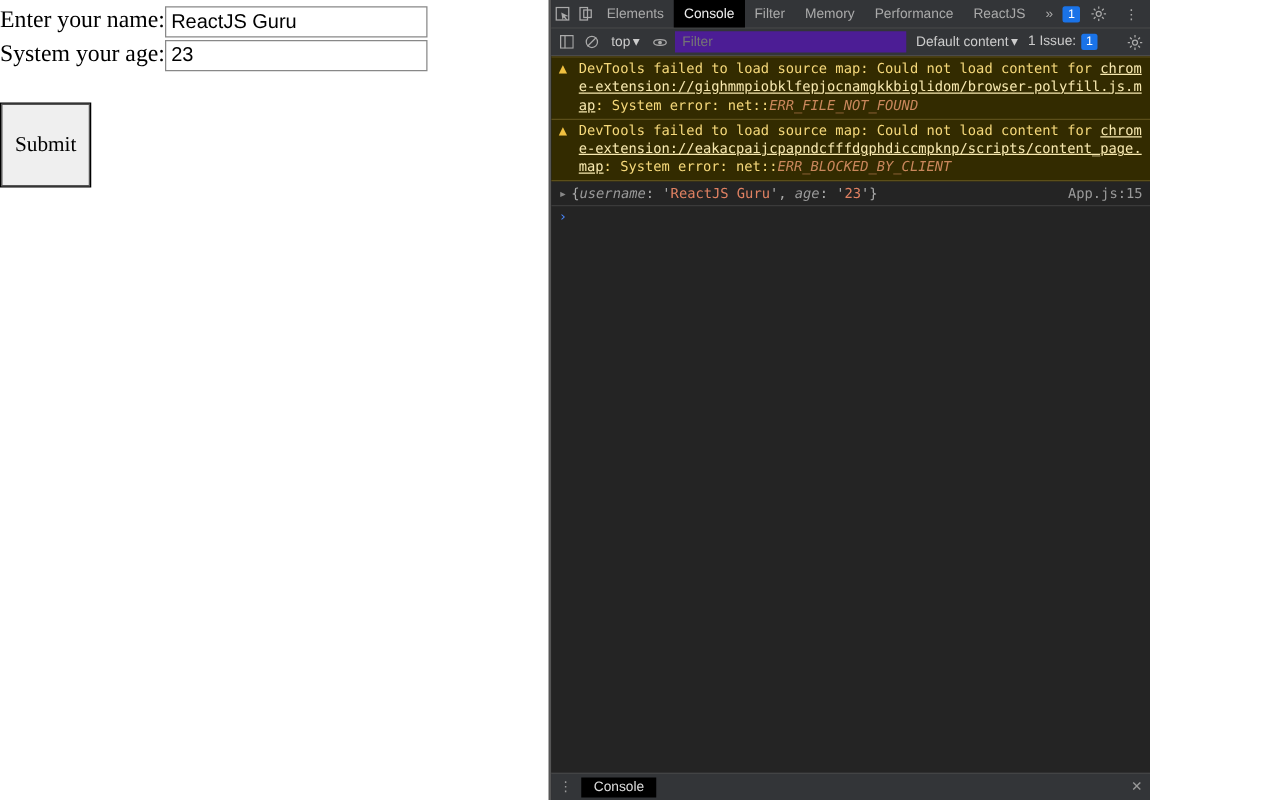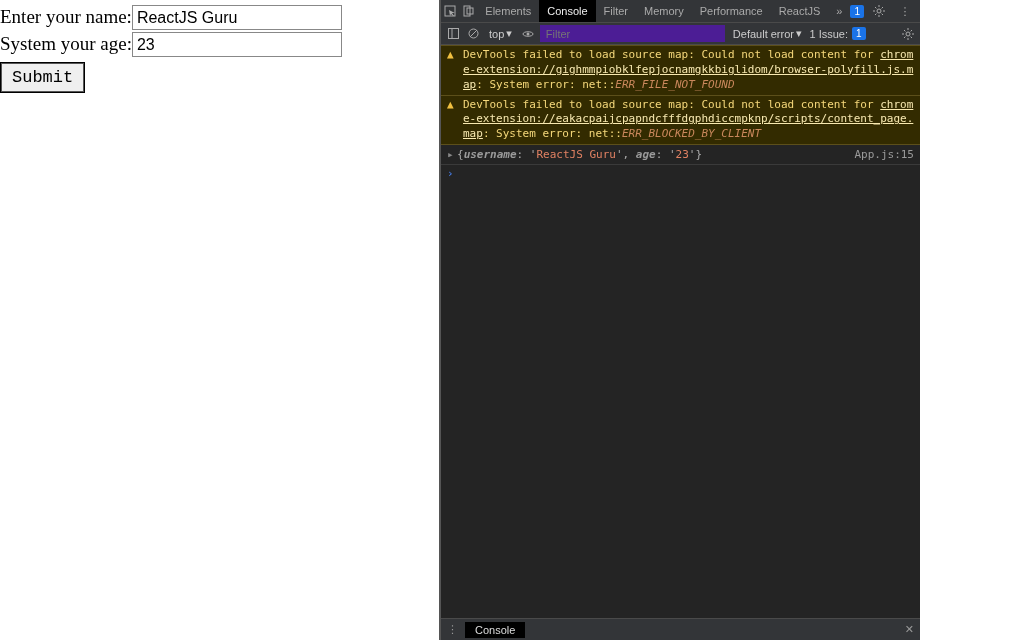--- a/index.html
+++ b/index.html
@@ -26,25 +26,25 @@
   .form-row input[type=text] {
     font-family: Arial, sans-serif;
     font-size: 16px;
     padding: 3px 4px;
     border: 1px solid #888;
     width: 210px;
     height: 25px;
     vertical-align: baseline;
   }
   .submit-btn {
-    margin-top: 4px;
+    margin-top: 24px;
     margin-left: 1px;
-    font-family: Liberation Mono, monospace;
+    font-family: Liberation Serif, serif;
     font-size: 17px;
-    padding: 4px 10px;
+    padding: 22px 10px;
     border: 1px solid #555;
     background: #efefef;
     outline: 1px solid #000;
   }
 
   
   .devtools {
     width: 481px;
     background: #242424;
     display: flex;
@@ -122,21 +122,21 @@
     background: #4c1d95;
     border: none;
     color: #bbb;
     font-size: 11px;
     height: 17px;
     padding: 0 6px;
     width: 185px;
     font-family: inherit;
   }
   .issues {
-    display: flex; align-items: center; gap: 4px;
+    display: flex; align-items: flex-start; gap: 4px;
     color: #ccc;
     white-space: nowrap;
   }
 
   
   .console-body {
     flex: 1;
     background: #242424;
     font-family: Consolas, Menlo, monospace;
     font-size: 11px;
@@ -170,21 +170,21 @@
     border-bottom: 1px solid #3a3a3a;
     color: #d4d4d4;
     line-height: 1.4;
   }
   .tri {
     color: #888;
     width: 10px;
     flex-shrink: 0;
   }
   .obj .brace { color: #aaa; }
-  .obj .key { color: #9a9a9a; font-style: italic; font-weight: bold; }
+  .obj .key { color: #9a9a9a; font-style: italic; }
   .obj .str { color: #e08162; }
   .log-src {
     margin-left: auto;
     color: #9a9a9a;
     padding-left: 10px;
     white-space: nowrap;
   }
 
   .prompt-row {
     display: flex;
@@ -285,21 +285,21 @@
       <span>▾</span>
     </span>
     <span class="ico">
       <svg width="12" height="8" viewBox="0 0 12 8">
           <path d="M1 4 C1 1 11 1 11 4 C11 7 1 7 1 4 Z" fill="none" stroke="#aaa"></path>
           <circle cx="6" cy="4" r="1.5" fill="#aaa"></circle>
         </svg>
     </span>
     <input class="dt-filter-input" placeholder="Filter" style="">
     <span class="dt-dropdown">
-      <span>Default error</span>
+      <span>Default content</span>
       <span>▾</span>
     </span>
     <span class="issues">
       <span>1 Issue:</span>
       <span class="badge">1</span>
     </span>
     <span class="ico" style="margin-left:auto">
       <svg width="12" height="12" viewBox="0 0 12 12">
           <circle cx="6" cy="6" r="2" fill="none" stroke="#aaa"></circle>
           <path d="M6 0v2M6 10v2M0 6h2M10 6h2M2 2l1.4 1.4M8.6 8.6L10 10M10 2 8.6 3.4M3.4 8.6 2 10" stroke="#aaa"></path>

